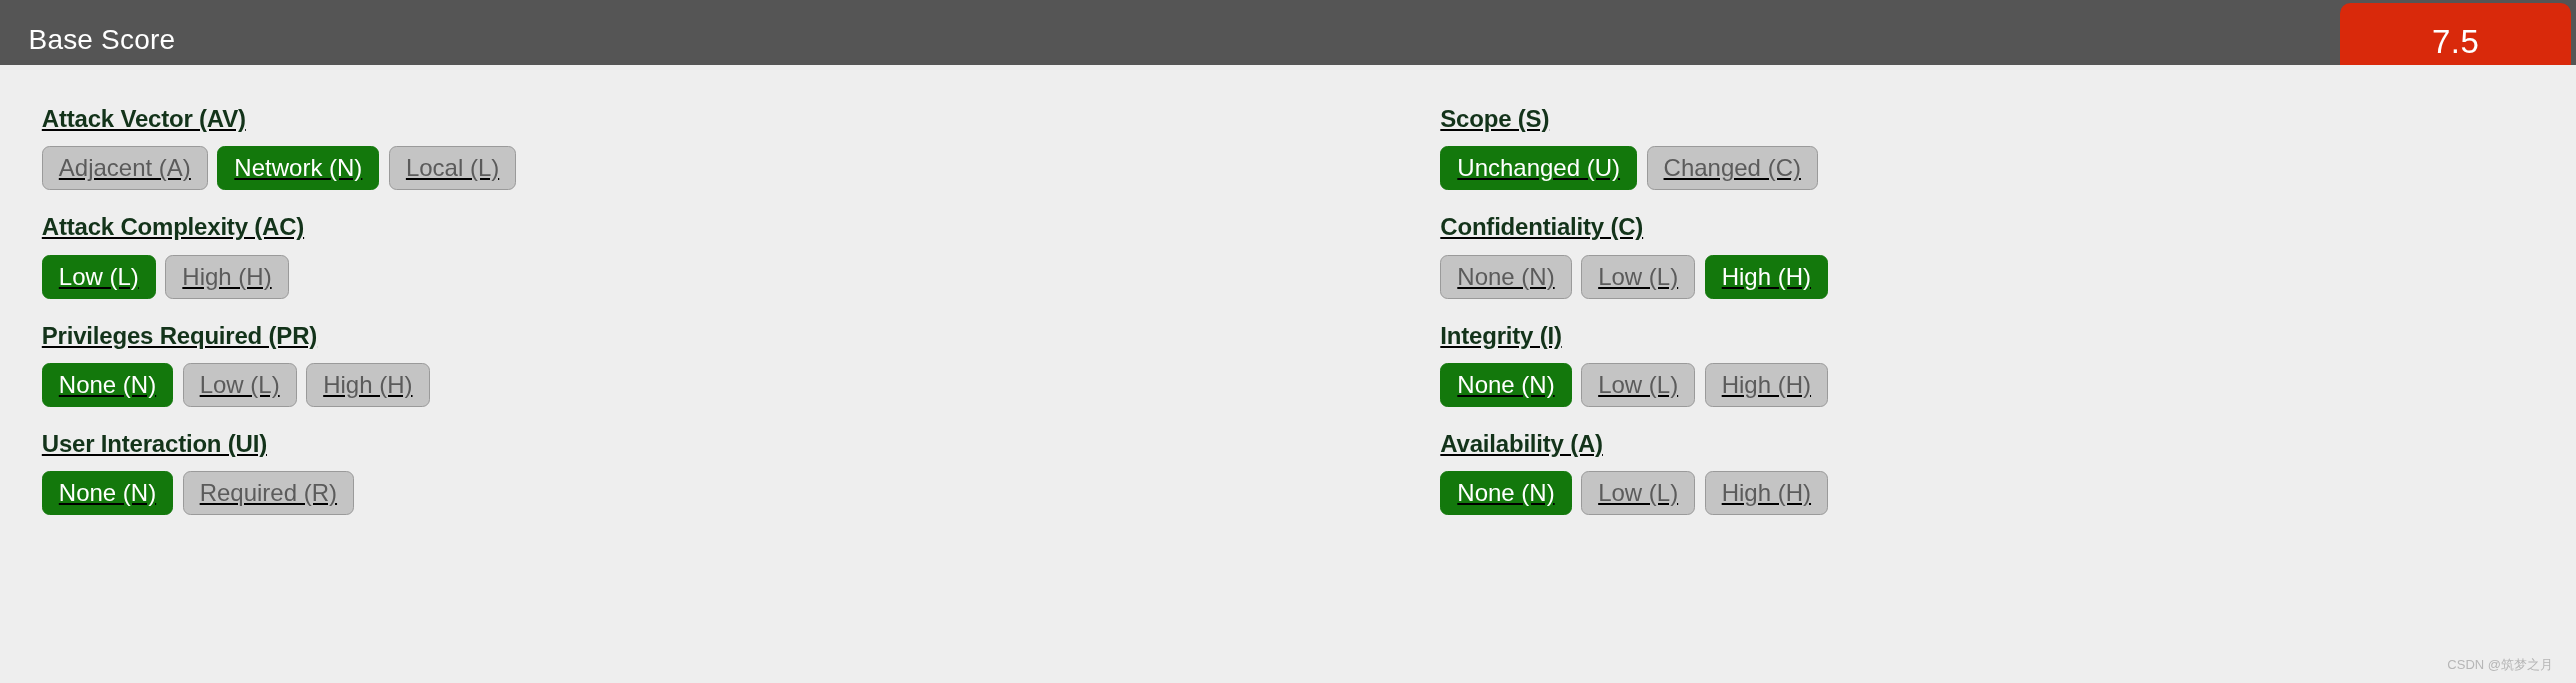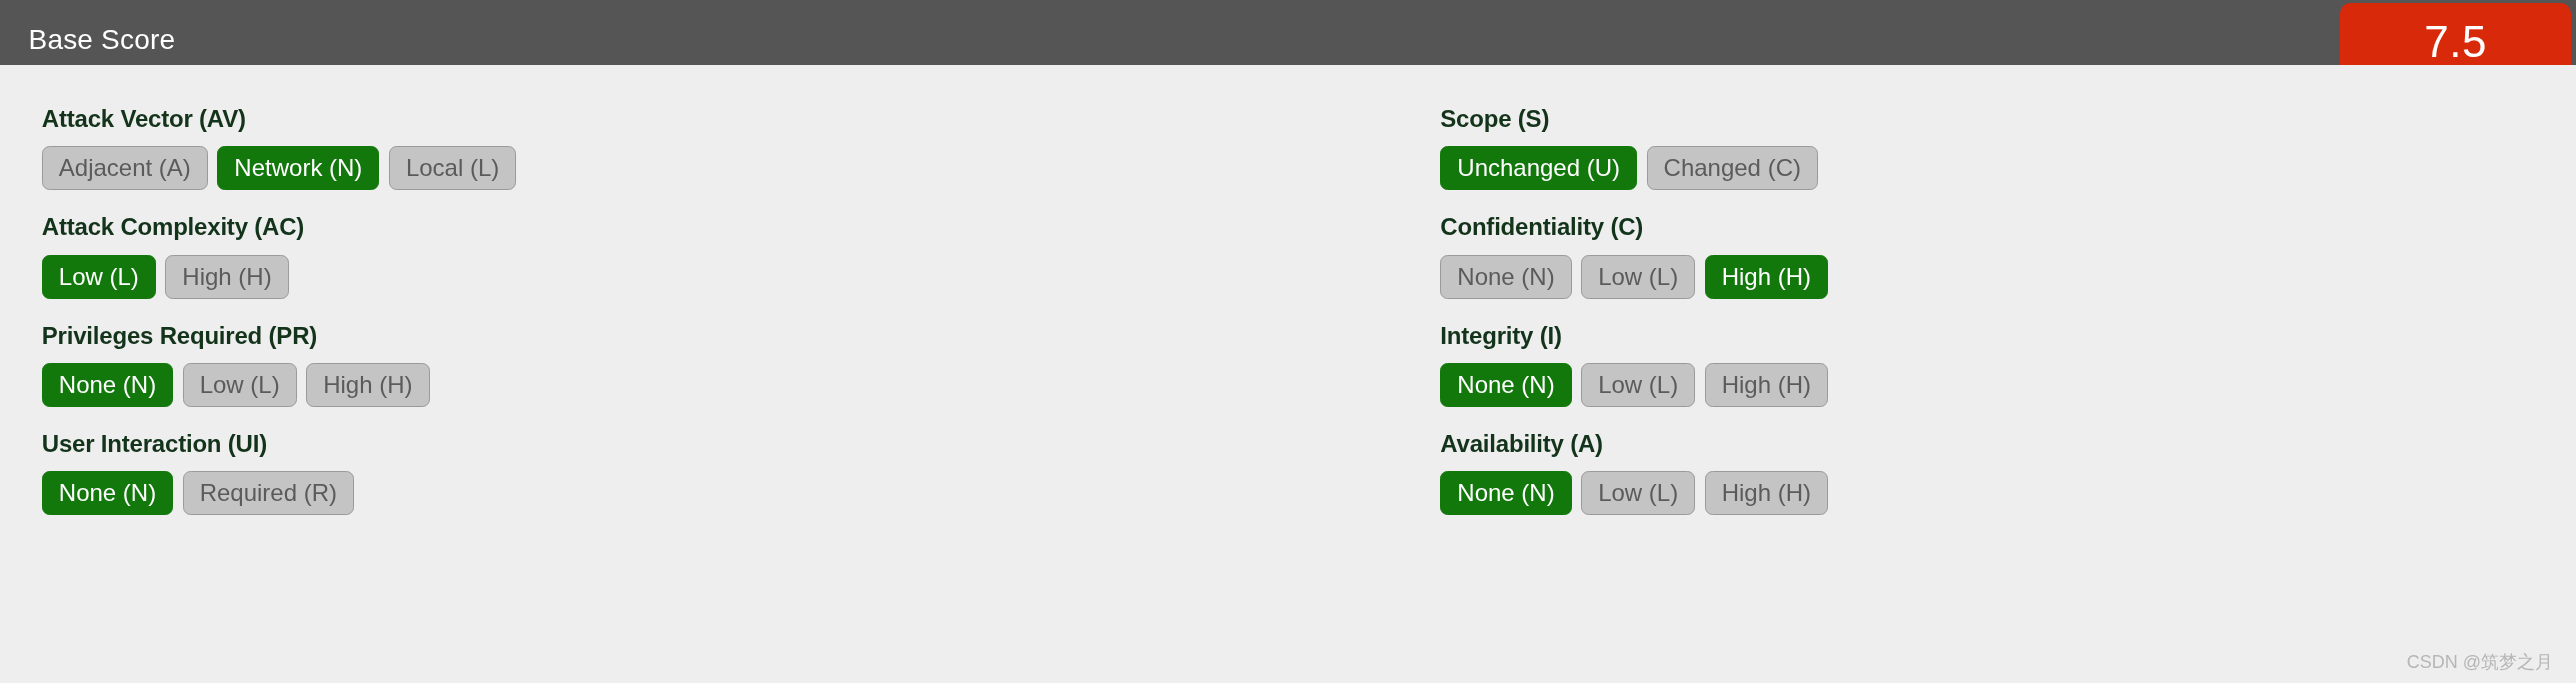--- a/index.html
+++ b/index.html
@@ -46,21 +46,21 @@
     background: #d9290b;
     border-radius: 10.5px;
     display: flex;
     flex-direction: column;
     align-items: center;
     justify-content: center;
     color: #ffffff;
     line-height: 1;
   }
   .score-value {
-    font-size: 44px;
+    font-size: 33px;
     font-weight: 400;
     letter-spacing: 0.5px;
   }
   .score-rating {
     font-size: 28.5px;
     font-weight: 400;
     margin-top: 5.7px;
   }
 
   
@@ -71,20 +71,21 @@
     width: 2576px;
     height: 618px;
     background: #eeeeee;
   }
   .columns {
     position: absolute;
     top: 0;
     left: 0;
     width: 2576px;
     display: flex;
+    text-decoration: underline;
   }
   .column {
     box-sizing: border-box;
   }
   .column-left {
     width: 1427px;
     padding-left: 28.5px;
     padding-top: 40px;
   }
   .column-right {
@@ -137,21 +138,21 @@
     color: #5b5b5b;
     border-color: #9a9a9a;
   }
 
   
   .watermark {
     position: absolute;
     right: 23px;
     bottom: 9.5px;
     color: #b6b6b6;
-    font-size: 18px;
+    font-size: 13px;
     white-space: nowrap;
   }
 </style>
 </head>
 <body>
 
 <div class="header-bar">
   <div class="header-title">Base Score</div>
 </div>
 

